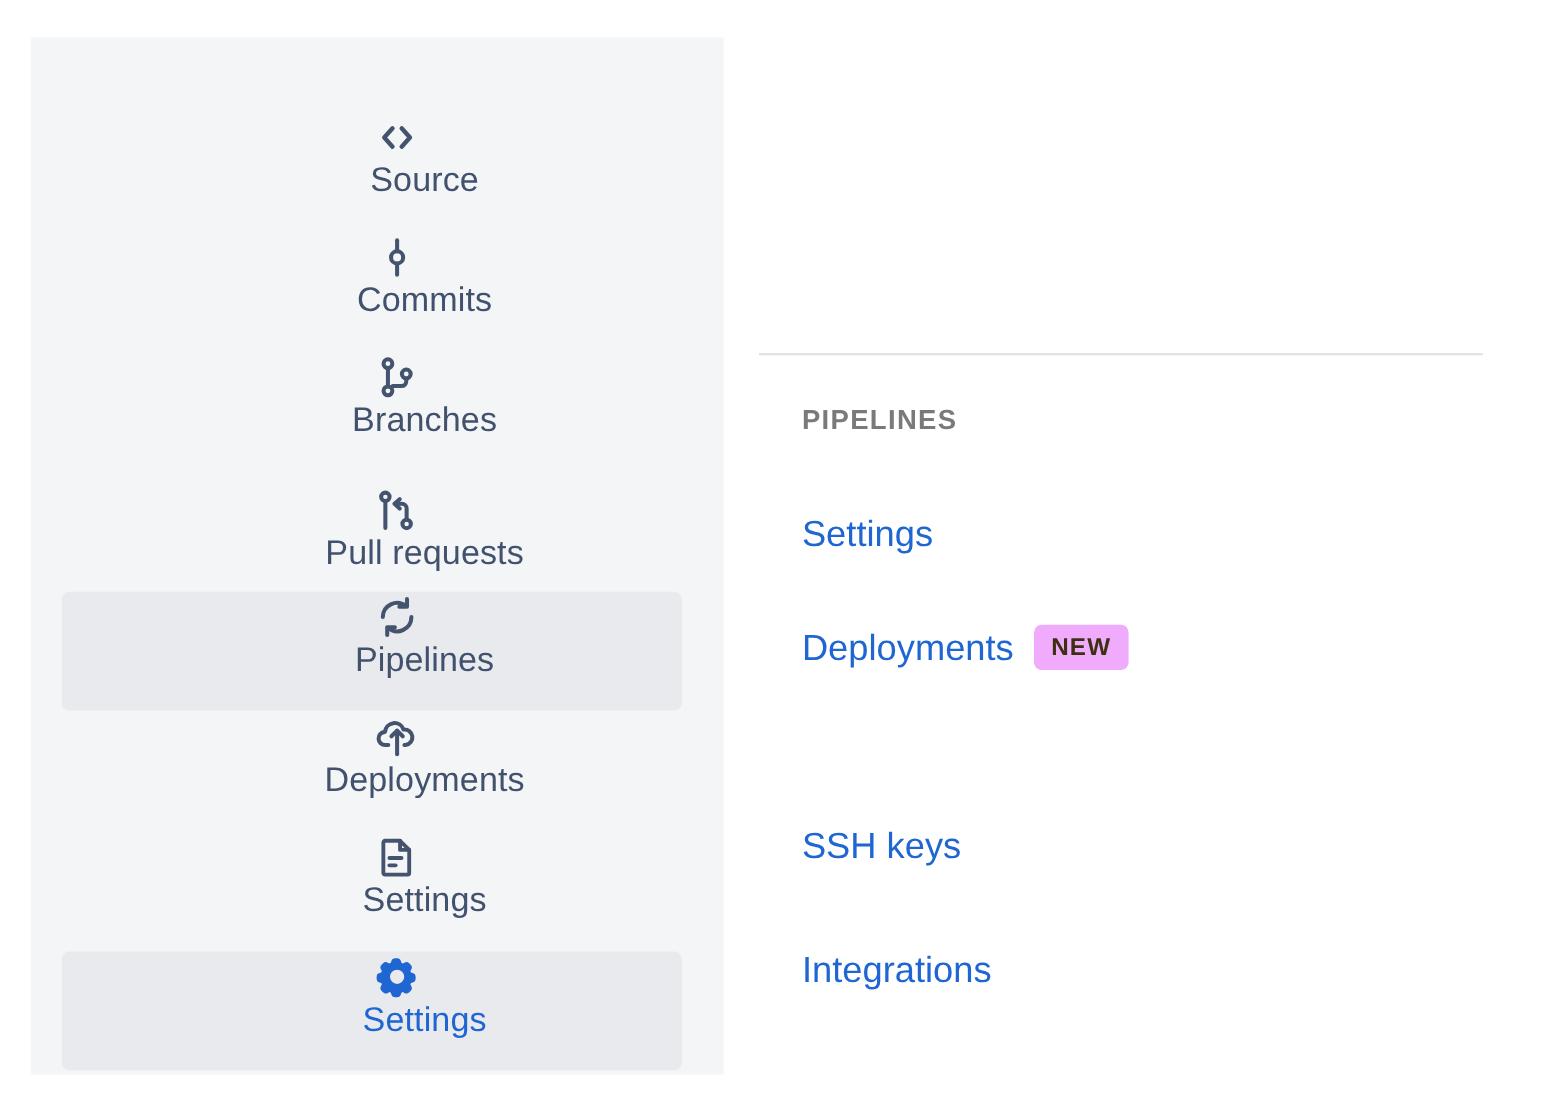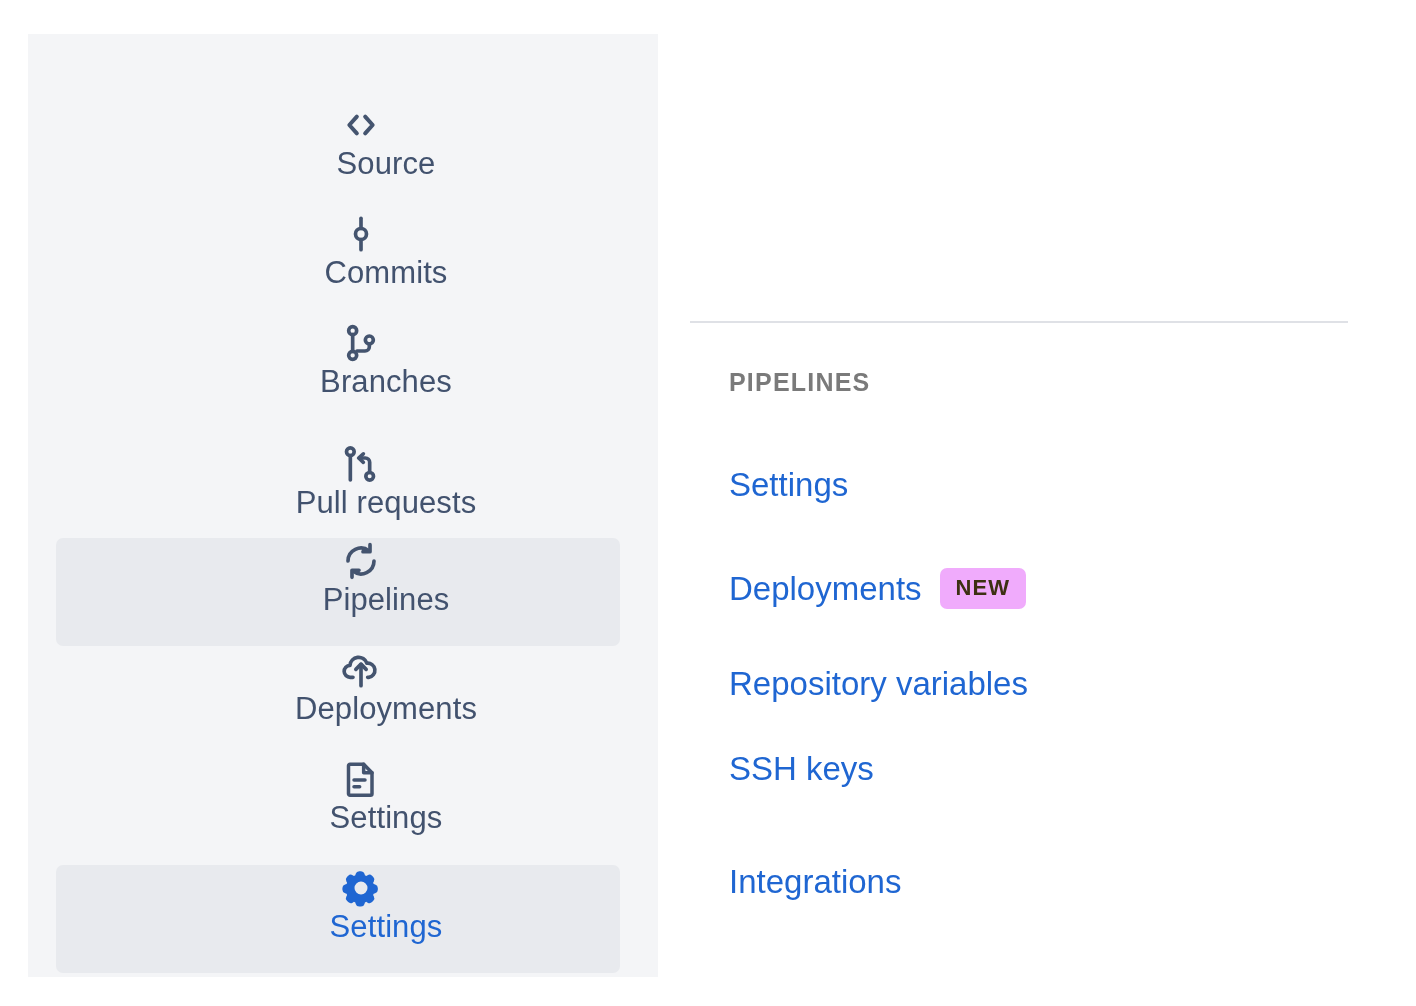--- a/index.html
+++ b/index.html
@@ -257,23 +257,20 @@
 
   <div class="panel-link-row plink0">
     <a class="panel-link">Settings</a>
   </div>
 
   <div class="panel-link-row plink1">
     <a class="panel-link">Deployments</a>
     <span id="new-badge">NEW</span>
   </div>
 
-  <div class="panel-link-row plink2">
-    <a class="panel-link">Repository variables</a>
-  </div>
 
   <div class="panel-link-row plink3">
     <a class="panel-link">SSH keys</a>
   </div>
 
   <div class="panel-link-row plink4">
     <a class="panel-link">Integrations</a>
   </div>
 
 </section>

